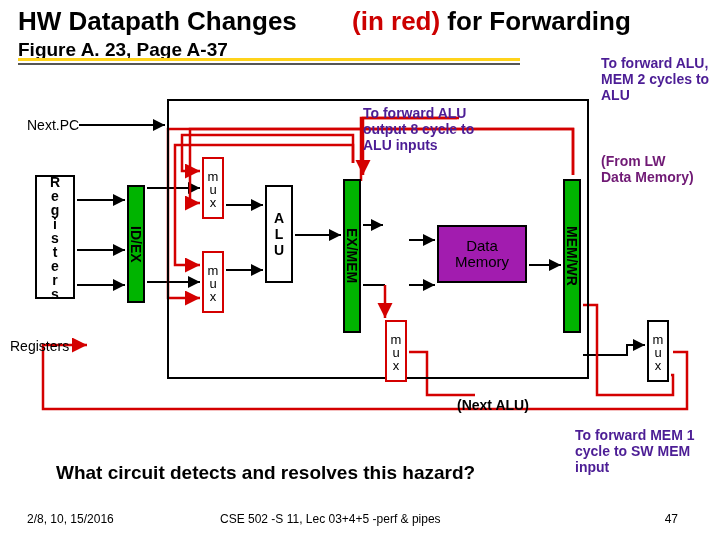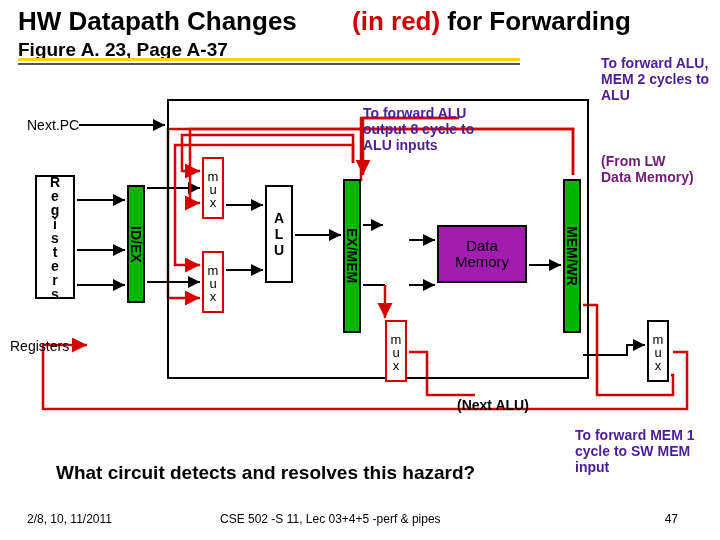--- a/index.html
+++ b/index.html
@@ -271,15 +271,15 @@
   <div class="annot annot-red annot1">To forward ALU output 8 cycle to ALU inputs</div>
   <div class="annot annot-red annot2">To forward ALU, MEM 2 cycles to ALU</div>
   <div class="annot annot3">(From LW Data Memory)</div>
   <div class="annot from-alu">(Next ALU)</div>
   <div class="annot annot-red annot4">To forward MEM 1 cycle to SW MEM input</div>
 
 </div>
 
 <div class="question">What circuit detects and resolves this hazard?</div>
 
-<div class="footer-left">2/8, 10, 11/2011</div>
+<div class="footer-left">2/8, 10, 15/2016</div>
 <div class="footer-mid">CSE 502 -S 11, Lec 03+4+5 -perf &amp; pipes</div>
 <div class="footer-right">47</div>
 
 </body></html>

